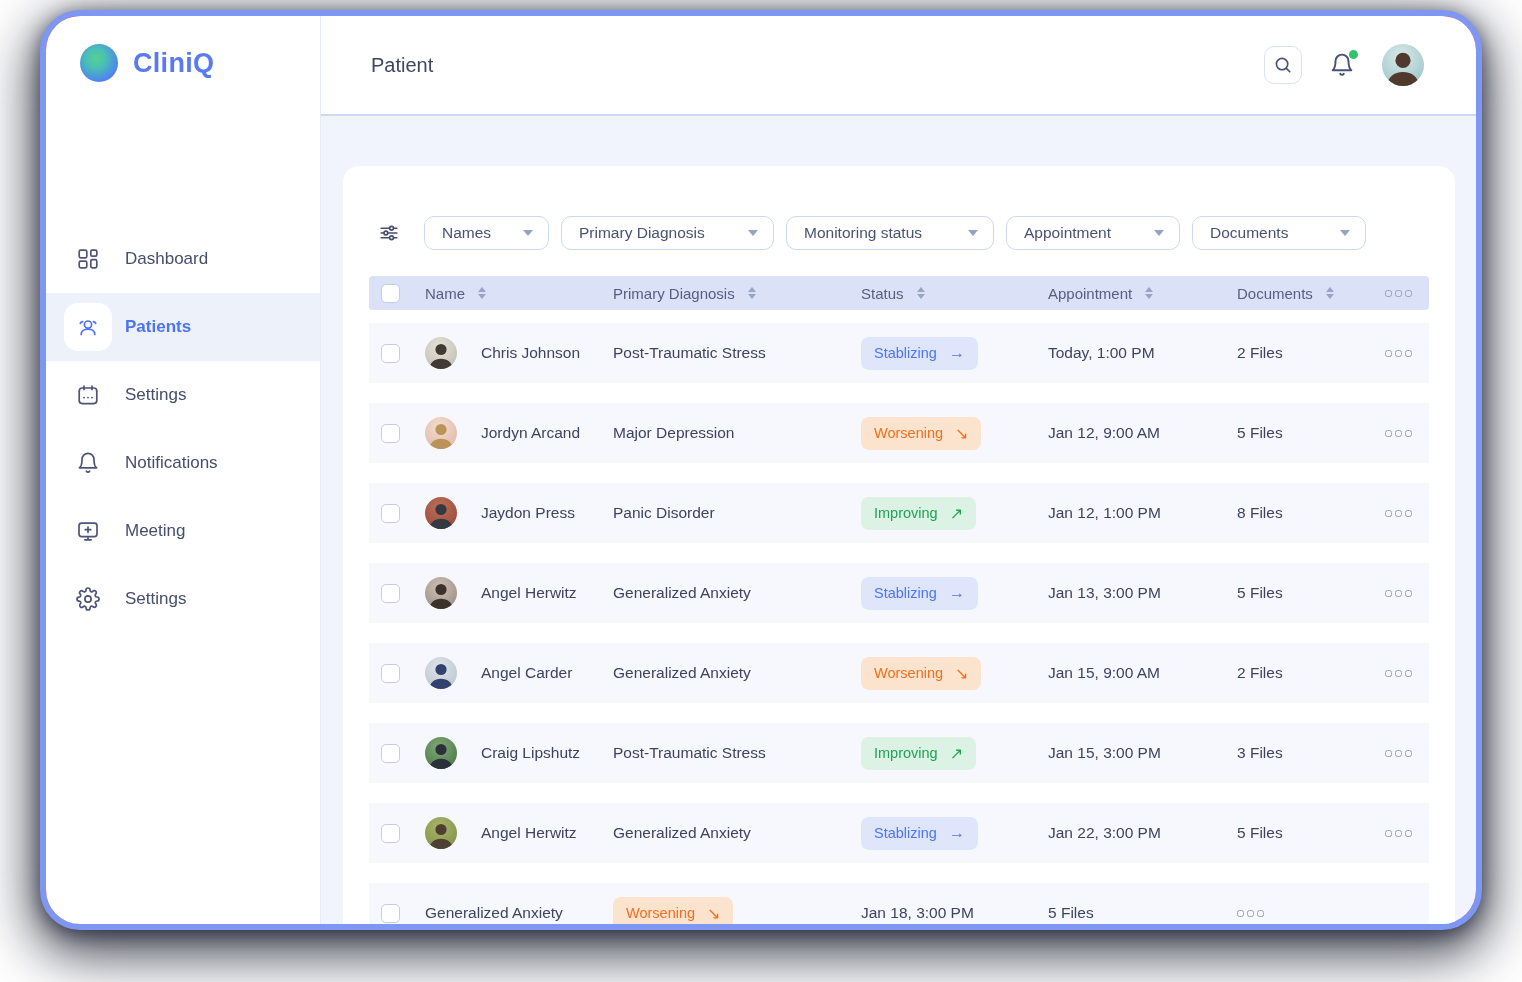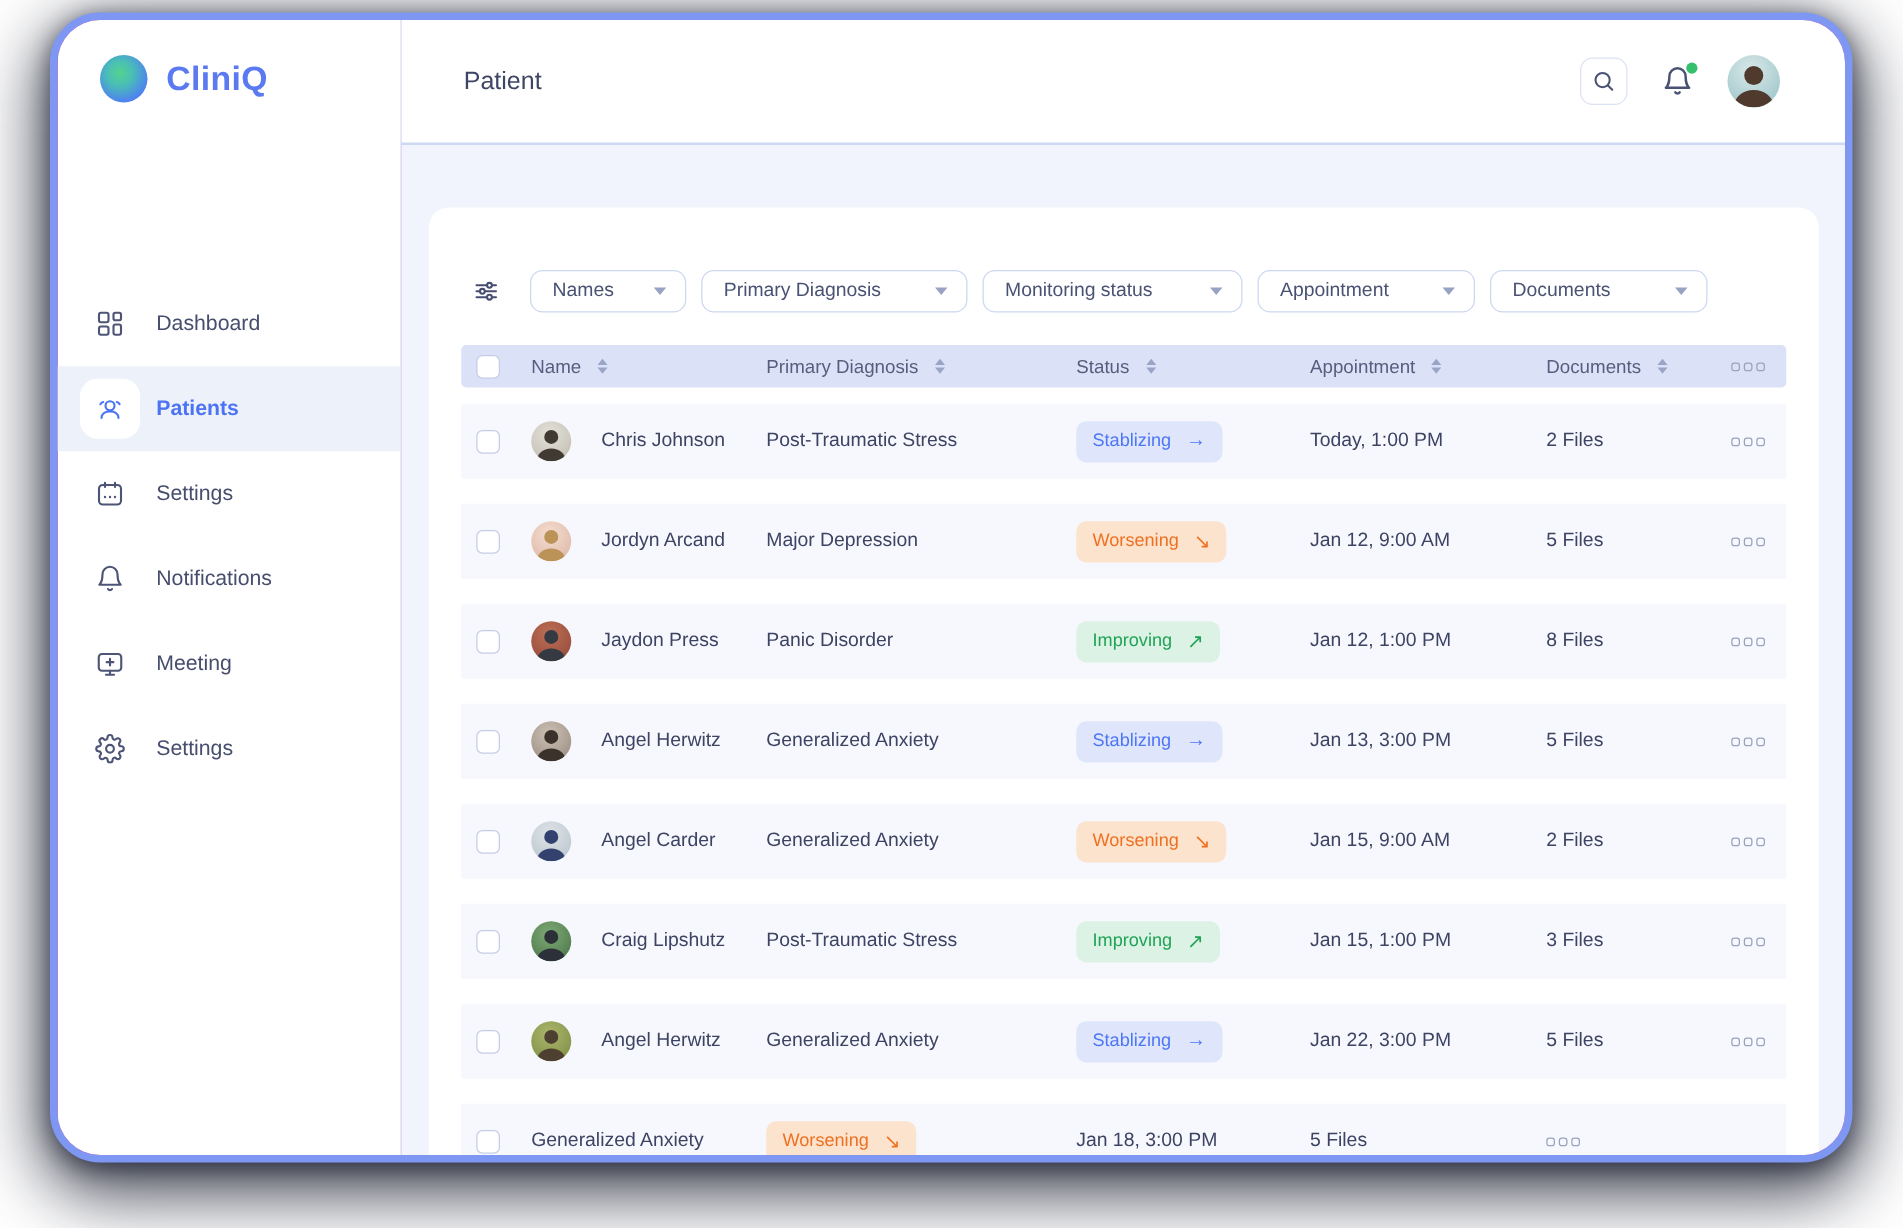--- a/index.html
+++ b/index.html
@@ -435,21 +435,21 @@
           <path class="sil-body" d="M4.5 32c0-6.4 5.1-10.3 11.5-10.3S27.5 25.6 27.5 32z" fill="#2b3039"></path>
         </svg>
       </span>
       <span>Craig Lipshutz</span>
     </div>
     <div>Post-Traumatic Stress</div>
     <div><span class="badge" style="background: rgb(220, 242, 228); color: rgb(31, 163, 86);">
       <span>Improving</span>
       <span class="arrow">↗</span>
     </span></div>
-    <div>Jan 15, 1:00 PM</div>
+    <div>Jan 15, 3:00 PM</div>
     <div>3 Files</div>
     <div>
                 <span class="dots-btn">
                   <i></i>
                   <i></i>
                   <i></i>
                 </span>
               </div>
   </div>
 

